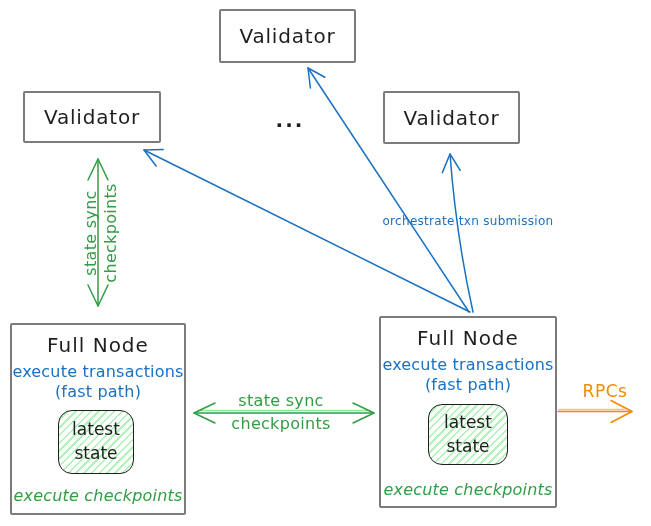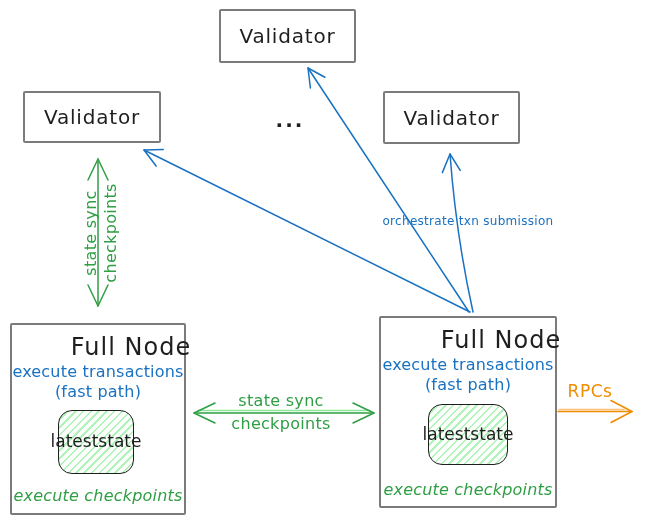--- a/index.html
+++ b/index.html
@@ -17,34 +17,34 @@
     position:absolute;background:#fff;border:2px solid var(--border-gray);
     border-radius:2px;display:flex;align-items:center;justify-content:center;
     box-sizing:border-box;
   }
   .validator{font-size:20px;letter-spacing:.8px;color:var(--ink);}
   .ellipsis{
     position:absolute;font-size:20px;font-weight:bold;letter-spacing:2px;
     color:var(--ink);text-align:center;
   }
   .fn-child{position:absolute;left:0;width:100%;text-align:center;white-space:nowrap;}
-  .fn-title{font-size:24px;letter-spacing:1px;color:var(--ink);padding-left:33px;}
+  .fn-title{font-size:20px;letter-spacing:1px;color:var(--ink);}
   .fn-exec{font-size:16px;letter-spacing:.2px;color:var(--blue);}
   .fn-footer{font-size:16px;letter-spacing:.2px;color:var(--green);font-style:italic;}
   .state-box{
     position:absolute;box-sizing:border-box;border:1.6px solid var(--ink);
     border-radius:14px;background-color:#fcfffc;
     background-image:repeating-linear-gradient(135deg,var(--hatch) 0,var(--hatch) 1.8px,rgba(0,0,0,0) 1.8px,rgba(0,0,0,0) 5.5px);
-    display:flex;flex-direction:row;align-items:center;justify-content:center;
+    display:flex;flex-direction:column;align-items:center;justify-content:center;
     font-size:17px;line-height:1.4;color:var(--ink);
   }
   .edge-label{position:absolute;text-align:center;white-space:nowrap;}
   .lbl-blue{color:var(--blue);font-size:12px;letter-spacing:.3px;}
   .lbl-green{color:var(--green);font-size:16px;letter-spacing:.3px;}
-  .lbl-orange{color:var(--orange);font-size:17px;letter-spacing:.5px;}
+  .lbl-orange{color:var(--orange);font-size:17px;letter-spacing:.5px;margin-left:15px;}
   .rot{transform:rotate(-90deg);transform-origin:center center;}
 </style>
 </head>
 <body>
 
 <div class="canvas">
 
   <svg class="arrows" viewBox="0 0 651 526">
     <defs>
       <marker id="ah-blue" markerUnits="userSpaceOnUse" markerWidth="28" markerHeight="28" refX="25" refY="13" orient="auto-start-reverse">

